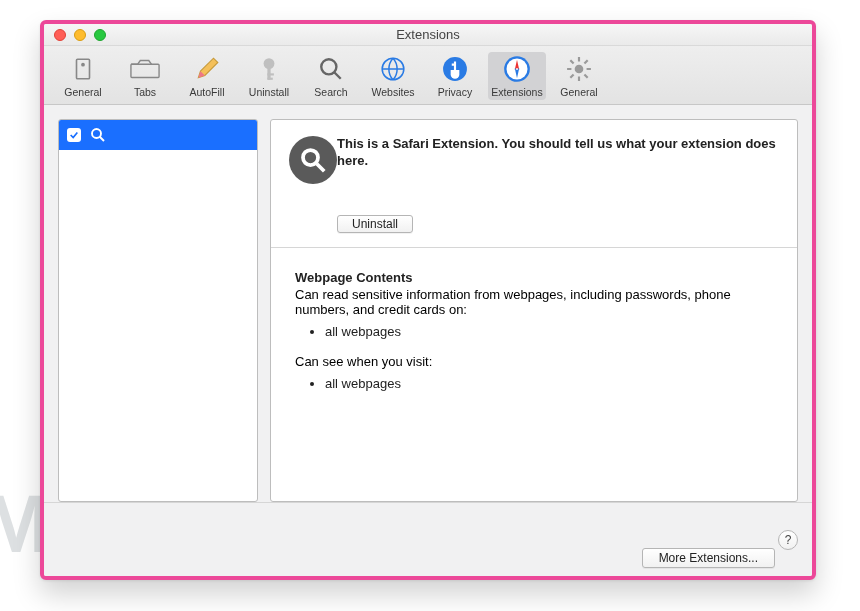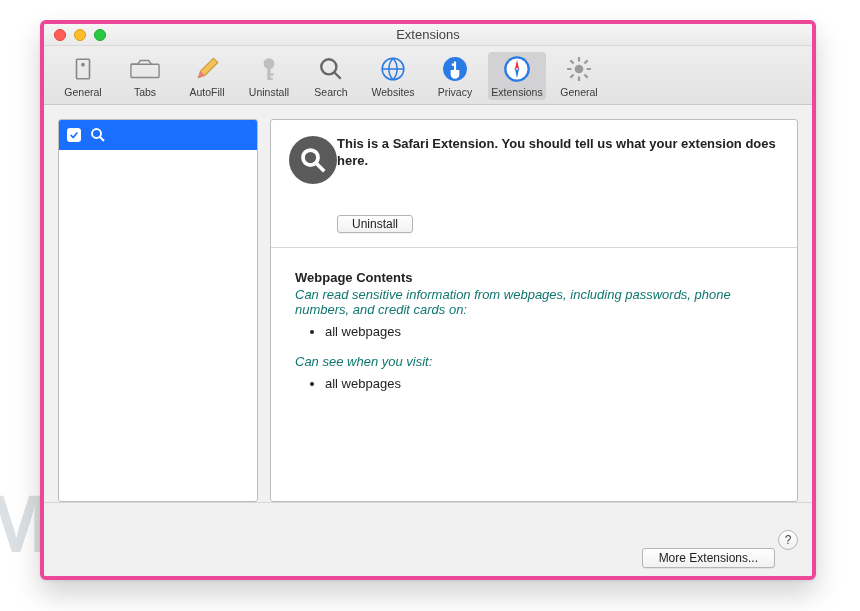--- a/index.html
+++ b/index.html
@@ -172,23 +172,22 @@
       padding: 22px 24px;
       font-size: 13px;
       color: #333;
     }
     .section-h {
       font-weight: 700;
       color: #222;
       margin-bottom: 2px;
     }
     .section-sub {
-      color: #0f766e;
+      color: #000000;
       margin-bottom: 6px;
-      font-style: italic;
     }
     .bullets {
       list-style: disc;
       padding-left: 30px;
       margin-bottom: 14px;
     }
     .bullets li { color:#222; padding: 1px 0;}
     .footer {
       border-top: 1px solid #d6d6d6;
       background: #f1f1f2;

